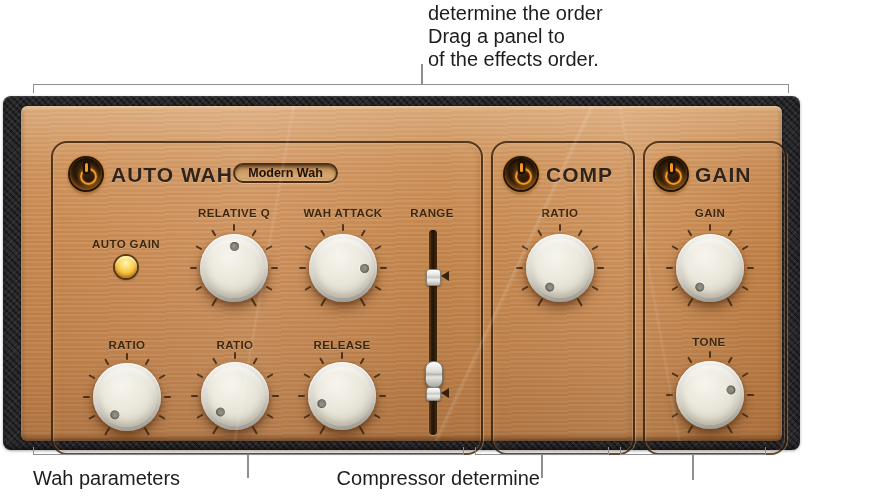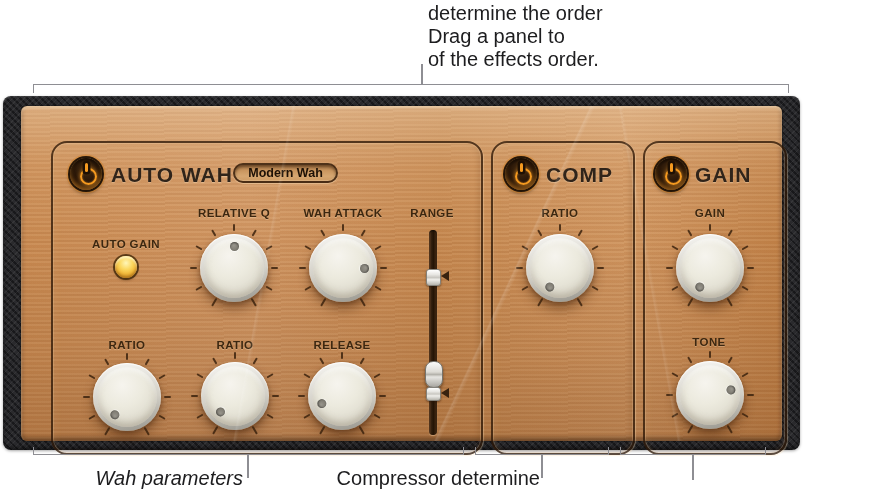--- a/index.html
+++ b/index.html
@@ -2,21 +2,21 @@
 <html><head>
 <meta charset="utf-8">
 <style>
   html,body{margin:0;padding:0;background:#fff;}
   #screen{position:relative;width:870px;height:498px;background:#ffffff;
     font-family:"Liberation Sans",sans-serif;overflow:hidden;}
 
   
   .note{position:absolute;left:428px;top:2px;font-size:20px;line-height:23px;color:#1d1d1f;}
   .caption{position:absolute;top:467px;font-size:20px;color:#1d1d1f;white-space:nowrap;}
-  #cap-wah{left:33px;width:210px;text-align:right;font-style:italic;}
+  #cap-wah{left:33px;width:210px;text-align:left;}
   #cap-comp{left:325px;width:215px;text-align:right;}
   #cap-fuzz{left:700px;text-align:left;}
   .bracket{position:absolute;border:1.5px solid #8e8e93;}
   .bracket-down{border-bottom:none;height:8px;}   
   .bracket-up{border-top:none;height:7px;}        
   .stem{position:absolute;width:1.5px;background:#8e8e93;}
 
   
   #device{position:absolute;left:3px;top:96px;width:797px;height:354px;border-radius:8px;
     background-color:#232326;

